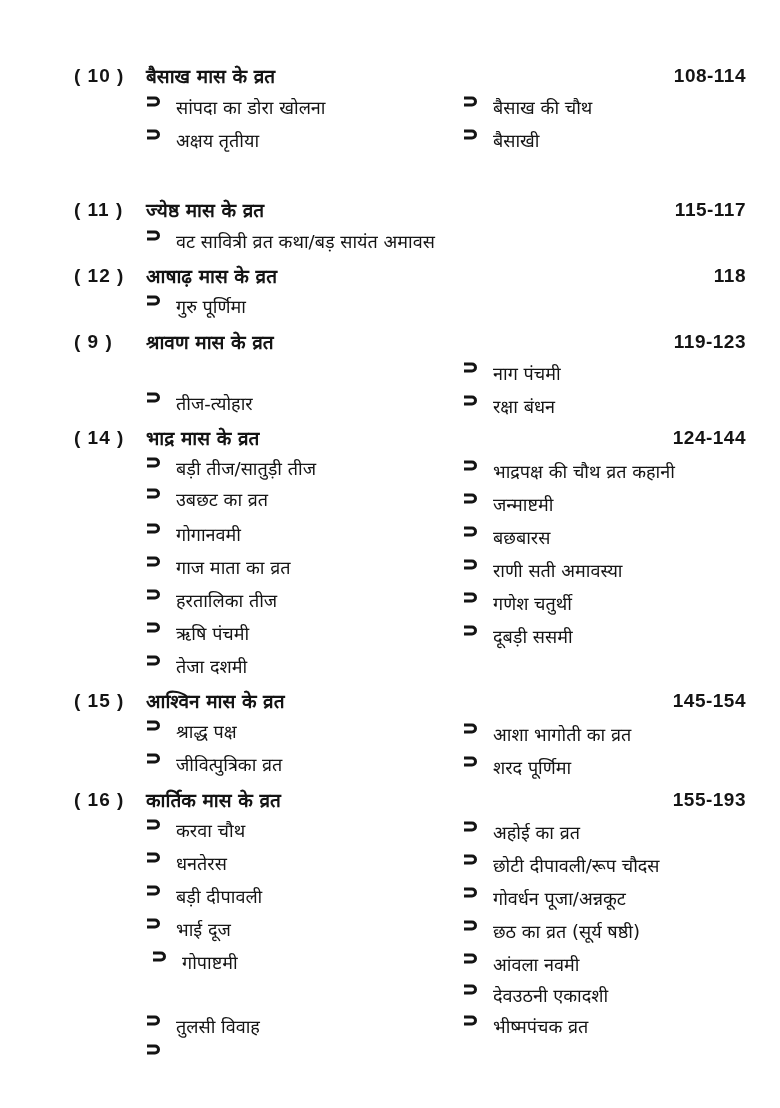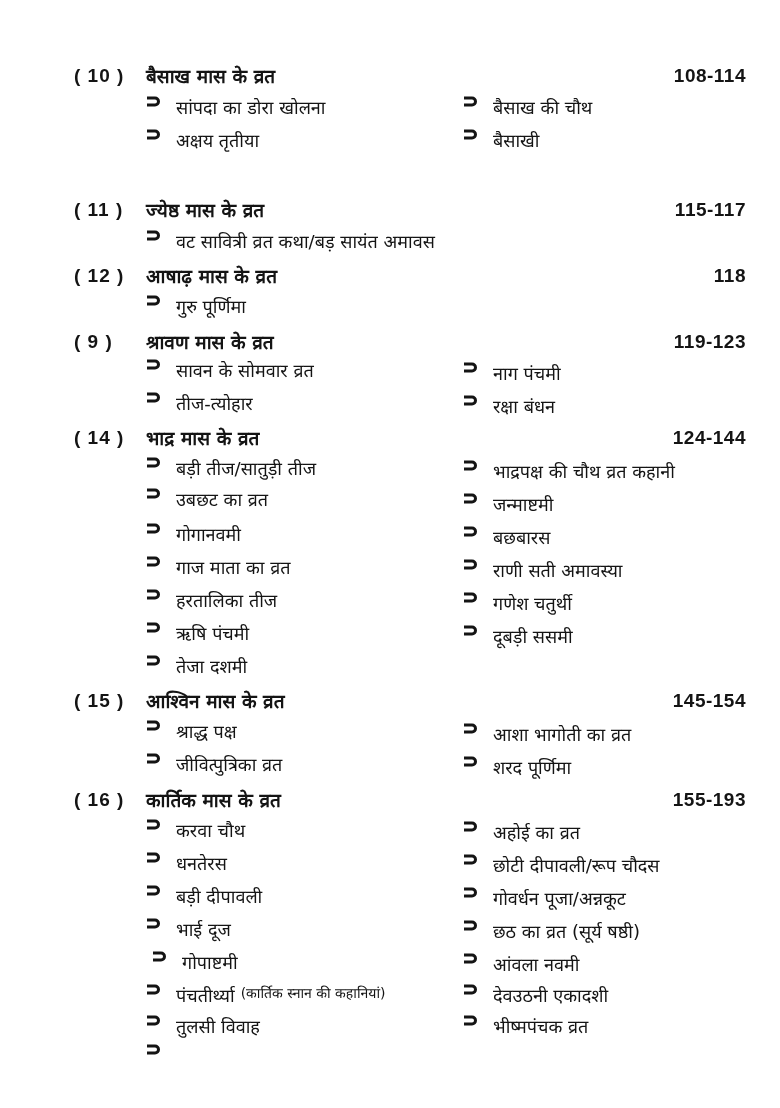--- a/index.html
+++ b/index.html
@@ -84,28 +84,20 @@
         </svg>
       </span>
       <span>गुरु पूर्णिमा</span>
     </div>
 
   <div class="section-head" style="top:328px">
     <span class="sec-num">( 9 )</span>
     <span class="sec-title">श्रावण मास के व्रत</span>
     <span class="sec-pages">119-123</span>
   </div>
-  <div class="item" style="left:130px;top:358px">
-      <span class="bullet">
-        <svg width="16" height="13" viewBox="0 0 16 13">
-          <path d="M1 1.5 H9 A5 5 0 0 1 9 11.5 H1 V8.5 H9 A2 2 0 0 0 9 4.5 H1 Z" fill="#141414"></path>
-        </svg>
-      </span>
-      <span>सावन के सोमवार व्रत</span>
-    </div>
   <div class="item" style="left:130px;top:391px">
       <span class="bullet">
         <svg width="16" height="13" viewBox="0 0 16 13">
           <path d="M1 1.5 H9 A5 5 0 0 1 9 11.5 H1 V8.5 H9 A2 2 0 0 0 9 4.5 H1 Z" fill="#141414"></path>
         </svg>
       </span>
       <span>तीज-त्योहार</span>
     </div>
   <div class="item" style="left:447px;top:361px">
       <span class="bullet">
@@ -310,29 +302,20 @@
       <span>भाई दूज</span>
     </div>
   <div class="item" style="left:136px;top:950px">
       <span class="bullet">
         <svg width="16" height="13" viewBox="0 0 16 13">
           <path d="M1 1.5 H9 A5 5 0 0 1 9 11.5 H1 V8.5 H9 A2 2 0 0 0 9 4.5 H1 Z" fill="#141414"></path>
         </svg>
       </span>
       <span>गोपाष्टमी</span>
     </div>
-  <div class="item" style="left:130px;top:983px">
-      <span class="bullet">
-        <svg width="16" height="13" viewBox="0 0 16 13">
-          <path d="M1 1.5 H9 A5 5 0 0 1 9 11.5 H1 V8.5 H9 A2 2 0 0 0 9 4.5 H1 Z" fill="#141414"></path>
-        </svg>
-      </span>
-      <span>पंचतीर्थ्या</span>
-      <span class="small">(कार्तिक स्नान की कहानियां)</span>
-    </div>
   <div class="item" style="left:130px;top:1014px">
       <span class="bullet">
         <svg width="16" height="13" viewBox="0 0 16 13">
           <path d="M1 1.5 H9 A5 5 0 0 1 9 11.5 H1 V8.5 H9 A2 2 0 0 0 9 4.5 H1 Z" fill="#141414"></path>
         </svg>
       </span>
       <span>तुलसी विवाह</span>
     </div>
   <div class="item" style="left:130px;top:1043px">
       <span class="bullet">

